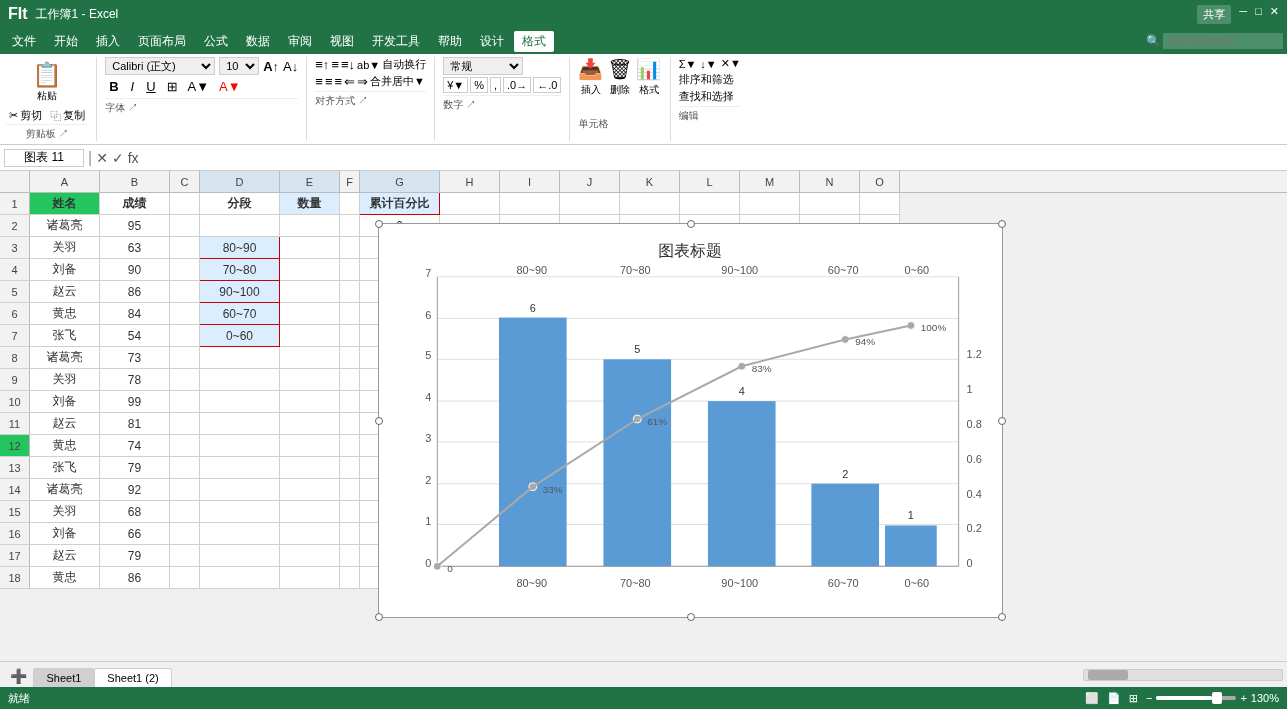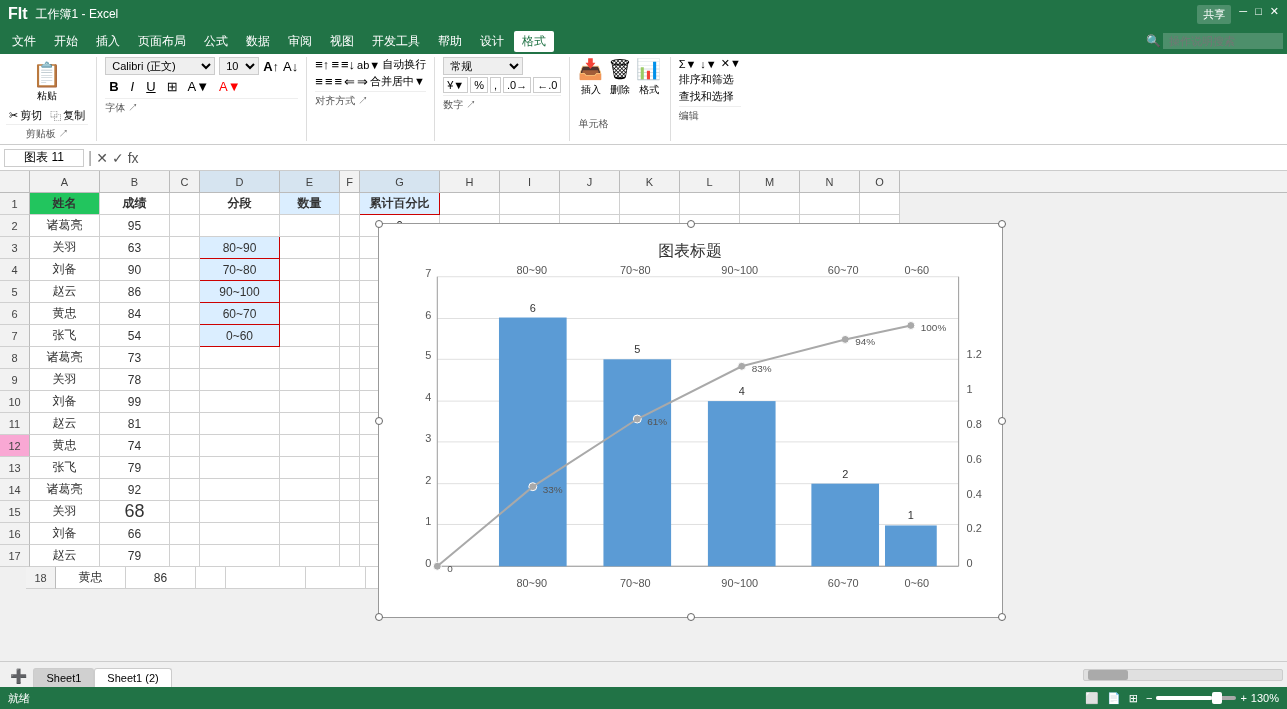--- a/index.html
+++ b/index.html
@@ -525,21 +525,21 @@
             <div style="width: 60px; min-width: 60px; height: 22px; border-right: 1px solid rgb(208, 208, 208); border-bottom: 1px solid rgb(208, 208, 208); padding: 0px 3px; font-size: 12px; overflow: hidden; white-space: nowrap; display: flex; align-items: center; justify-content: center; background: white; color: rgb(51, 51, 51); font-weight: normal; cursor: cell;"></div>
             <div style="width: 60px; min-width: 60px; height: 22px; border-right: 1px solid rgb(208, 208, 208); border-bottom: 1px solid rgb(208, 208, 208); padding: 0px 3px; font-size: 12px; overflow: hidden; white-space: nowrap; display: flex; align-items: center; justify-content: center; background: white; color: rgb(51, 51, 51); font-weight: normal; cursor: cell;"></div>
             <div style="width: 60px; min-width: 60px; height: 22px; border-right: 1px solid rgb(208, 208, 208); border-bottom: 1px solid rgb(208, 208, 208); padding: 0px 3px; font-size: 12px; overflow: hidden; white-space: nowrap; display: flex; align-items: center; justify-content: center; background: white; color: rgb(51, 51, 51); font-weight: normal; cursor: cell;"></div>
             <div style="width: 60px; min-width: 60px; height: 22px; border-right: 1px solid rgb(208, 208, 208); border-bottom: 1px solid rgb(208, 208, 208); padding: 0px 3px; font-size: 12px; overflow: hidden; white-space: nowrap; display: flex; align-items: center; justify-content: center; background: white; color: rgb(51, 51, 51); font-weight: normal; cursor: cell;"></div>
             <div style="width: 60px; min-width: 60px; height: 22px; border-right: 1px solid rgb(208, 208, 208); border-bottom: 1px solid rgb(208, 208, 208); padding: 0px 3px; font-size: 12px; overflow: hidden; white-space: nowrap; display: flex; align-items: center; justify-content: center; background: white; color: rgb(51, 51, 51); font-weight: normal; cursor: cell;"></div>
             <div style="width: 60px; min-width: 60px; height: 22px; border-right: 1px solid rgb(208, 208, 208); border-bottom: 1px solid rgb(208, 208, 208); padding: 0px 3px; font-size: 12px; overflow: hidden; white-space: nowrap; display: flex; align-items: center; justify-content: center; background: white; color: rgb(51, 51, 51); font-weight: normal; cursor: cell;"></div>
             <div style="width: 60px; min-width: 60px; height: 22px; border-right: 1px solid rgb(208, 208, 208); border-bottom: 1px solid rgb(208, 208, 208); padding: 0px 3px; font-size: 12px; overflow: hidden; white-space: nowrap; display: flex; align-items: center; justify-content: center; background: white; color: rgb(51, 51, 51); font-weight: normal; cursor: cell;"></div>
             <div style="width: 40px; min-width: 40px; height: 22px; border-right: 1px solid rgb(208, 208, 208); border-bottom: 1px solid rgb(208, 208, 208); padding: 0px 3px; font-size: 12px; overflow: hidden; white-space: nowrap; display: flex; align-items: center; justify-content: center; background: white; color: rgb(51, 51, 51); font-weight: normal; cursor: cell;"></div>
           </div>
           <div style="display: flex;">
-            <div style="width: 30px; min-width: 30px; height: 22px; border-right: 1px solid rgb(187, 187, 187); border-bottom: 1px solid rgb(208, 208, 208); background: #f9a8d4; display: flex; align-items: center; justify-content: center; font-size: 11px; color: rgb(68, 68, 68);">12</div>
+            <div style="width: 30px; min-width: 30px; height: 22px; border-right: 1px solid rgb(187, 187, 187); border-bottom: 1px solid rgb(208, 208, 208); background: #22c55e; display: flex; align-items: center; justify-content: center; font-size: 11px; color: rgb(68, 68, 68);">12</div>
             <div style="width: 70px; min-width: 70px; height: 22px; border-right: 1px solid rgb(208, 208, 208); border-bottom: 1px solid rgb(208, 208, 208); padding: 0px 3px; font-size: 12px; overflow: hidden; white-space: nowrap; display: flex; align-items: center; justify-content: center; background: white; color: rgb(51, 51, 51); font-weight: normal; cursor: cell;">黄忠</div>
             <div style="width: 70px; min-width: 70px; height: 22px; border-right: 1px solid rgb(208, 208, 208); border-bottom: 1px solid rgb(208, 208, 208); padding: 0px 3px; font-size: 12px; overflow: hidden; white-space: nowrap; display: flex; align-items: center; justify-content: center; background: white; color: rgb(51, 51, 51); font-weight: normal; cursor: cell;">74</div>
             <div style="width: 30px; min-width: 30px; height: 22px; border-right: 1px solid rgb(208, 208, 208); border-bottom: 1px solid rgb(208, 208, 208); padding: 0px 3px; font-size: 12px; overflow: hidden; white-space: nowrap; display: flex; align-items: center; justify-content: center; background: white; color: rgb(51, 51, 51); font-weight: normal; cursor: cell;"></div>
             <div style="width: 80px; min-width: 80px; height: 22px; border-right: 1px solid rgb(208, 208, 208); border-bottom: 1px solid rgb(208, 208, 208); padding: 0px 3px; font-size: 12px; overflow: hidden; white-space: nowrap; display: flex; align-items: center; justify-content: center; background: white; color: rgb(51, 51, 51); font-weight: normal; cursor: cell;"></div>
             <div style="width: 60px; min-width: 60px; height: 22px; border-right: 1px solid rgb(208, 208, 208); border-bottom: 1px solid rgb(208, 208, 208); padding: 0px 3px; font-size: 12px; overflow: hidden; white-space: nowrap; display: flex; align-items: center; justify-content: center; background: white; color: rgb(51, 51, 51); font-weight: normal; cursor: cell;"></div>
             <div style="width: 20px; min-width: 20px; height: 22px; border-right: 1px solid rgb(208, 208, 208); border-bottom: 1px solid rgb(208, 208, 208); padding: 0px 3px; font-size: 12px; overflow: hidden; white-space: nowrap; display: flex; align-items: center; justify-content: center; background: white; color: rgb(51, 51, 51); font-weight: normal; cursor: cell;"></div>
             <div style="width: 80px; min-width: 80px; height: 22px; border-right: 1px solid rgb(208, 208, 208); border-bottom: 1px solid rgb(208, 208, 208); padding: 0px 3px; font-size: 12px; overflow: hidden; white-space: nowrap; display: flex; align-items: center; justify-content: center; background: white; color: rgb(51, 51, 51); font-weight: normal; cursor: cell;"></div>
             <div style="width: 60px; min-width: 60px; height: 22px; border-right: 1px solid rgb(208, 208, 208); border-bottom: 1px solid rgb(208, 208, 208); padding: 0px 3px; font-size: 12px; overflow: hidden; white-space: nowrap; display: flex; align-items: center; justify-content: center; background: white; color: rgb(51, 51, 51); font-weight: normal; cursor: cell;"></div>
             <div style="width: 60px; min-width: 60px; height: 22px; border-right: 1px solid rgb(208, 208, 208); border-bottom: 1px solid rgb(208, 208, 208); padding: 0px 3px; font-size: 12px; overflow: hidden; white-space: nowrap; display: flex; align-items: center; justify-content: center; background: white; color: rgb(51, 51, 51); font-weight: normal; cursor: cell;"></div>
             <div style="width: 60px; min-width: 60px; height: 22px; border-right: 1px solid rgb(208, 208, 208); border-bottom: 1px solid rgb(208, 208, 208); padding: 0px 3px; font-size: 12px; overflow: hidden; white-space: nowrap; display: flex; align-items: center; justify-content: center; background: white; color: rgb(51, 51, 51); font-weight: normal; cursor: cell;"></div>
@@ -581,21 +581,21 @@
             <div style="width: 60px; min-width: 60px; height: 22px; border-right: 1px solid rgb(208, 208, 208); border-bottom: 1px solid rgb(208, 208, 208); padding: 0px 3px; font-size: 12px; overflow: hidden; white-space: nowrap; display: flex; align-items: center; justify-content: center; background: white; color: rgb(51, 51, 51); font-weight: normal; cursor: cell;"></div>
             <div style="width: 60px; min-width: 60px; height: 22px; border-right: 1px solid rgb(208, 208, 208); border-bottom: 1px solid rgb(208, 208, 208); padding: 0px 3px; font-size: 12px; overflow: hidden; white-space: nowrap; display: flex; align-items: center; justify-content: center; background: white; color: rgb(51, 51, 51); font-weight: normal; cursor: cell;"></div>
             <div style="width: 60px; min-width: 60px; height: 22px; border-right: 1px solid rgb(208, 208, 208); border-bottom: 1px solid rgb(208, 208, 208); padding: 0px 3px; font-size: 12px; overflow: hidden; white-space: nowrap; display: flex; align-items: center; justify-content: center; background: white; color: rgb(51, 51, 51); font-weight: normal; cursor: cell;"></div>
             <div style="width: 60px; min-width: 60px; height: 22px; border-right: 1px solid rgb(208, 208, 208); border-bottom: 1px solid rgb(208, 208, 208); padding: 0px 3px; font-size: 12px; overflow: hidden; white-space: nowrap; display: flex; align-items: center; justify-content: center; background: white; color: rgb(51, 51, 51); font-weight: normal; cursor: cell;"></div>
             <div style="width: 60px; min-width: 60px; height: 22px; border-right: 1px solid rgb(208, 208, 208); border-bottom: 1px solid rgb(208, 208, 208); padding: 0px 3px; font-size: 12px; overflow: hidden; white-space: nowrap; display: flex; align-items: center; justify-content: center; background: white; color: rgb(51, 51, 51); font-weight: normal; cursor: cell;"></div>
             <div style="width: 40px; min-width: 40px; height: 22px; border-right: 1px solid rgb(208, 208, 208); border-bottom: 1px solid rgb(208, 208, 208); padding: 0px 3px; font-size: 12px; overflow: hidden; white-space: nowrap; display: flex; align-items: center; justify-content: center; background: white; color: rgb(51, 51, 51); font-weight: normal; cursor: cell;"></div>
           </div>
           <div style="display: flex;">
             <div style="width: 30px; min-width: 30px; height: 22px; border-right: 1px solid rgb(187, 187, 187); border-bottom: 1px solid rgb(208, 208, 208); background: rgb(242, 242, 242); display: flex; align-items: center; justify-content: center; font-size: 11px; color: rgb(68, 68, 68);">15</div>
             <div style="width: 70px; min-width: 70px; height: 22px; border-right: 1px solid rgb(208, 208, 208); border-bottom: 1px solid rgb(208, 208, 208); padding: 0px 3px; font-size: 12px; overflow: hidden; white-space: nowrap; display: flex; align-items: center; justify-content: center; background: white; color: rgb(51, 51, 51); font-weight: normal; cursor: cell;">关羽</div>
-            <div style="width: 70px; min-width: 70px; height: 22px; border-right: 1px solid rgb(208, 208, 208); border-bottom: 1px solid rgb(208, 208, 208); padding: 0px 3px; font-size: 18px; overflow: hidden; white-space: nowrap; display: flex; align-items: center; justify-content: center; background: white; color: rgb(51, 51, 51); font-weight: normal; cursor: cell;">68</div>
+            <div style="width: 70px; min-width: 70px; height: 22px; border-right: 1px solid rgb(208, 208, 208); border-bottom: 1px solid rgb(208, 208, 208); padding: 0px 3px; font-size: 12px; overflow: hidden; white-space: nowrap; display: flex; align-items: center; justify-content: center; background: white; color: rgb(51, 51, 51); font-weight: normal; cursor: cell;">68</div>
             <div style="width: 30px; min-width: 30px; height: 22px; border-right: 1px solid rgb(208, 208, 208); border-bottom: 1px solid rgb(208, 208, 208); padding: 0px 3px; font-size: 12px; overflow: hidden; white-space: nowrap; display: flex; align-items: center; justify-content: center; background: white; color: rgb(51, 51, 51); font-weight: normal; cursor: cell;"></div>
             <div style="width: 80px; min-width: 80px; height: 22px; border-right: 1px solid rgb(208, 208, 208); border-bottom: 1px solid rgb(208, 208, 208); padding: 0px 3px; font-size: 12px; overflow: hidden; white-space: nowrap; display: flex; align-items: center; justify-content: center; background: white; color: rgb(51, 51, 51); font-weight: normal; cursor: cell;"></div>
             <div style="width: 60px; min-width: 60px; height: 22px; border-right: 1px solid rgb(208, 208, 208); border-bottom: 1px solid rgb(208, 208, 208); padding: 0px 3px; font-size: 12px; overflow: hidden; white-space: nowrap; display: flex; align-items: center; justify-content: center; background: white; color: rgb(51, 51, 51); font-weight: normal; cursor: cell;"></div>
             <div style="width: 20px; min-width: 20px; height: 22px; border-right: 1px solid rgb(208, 208, 208); border-bottom: 1px solid rgb(208, 208, 208); padding: 0px 3px; font-size: 12px; overflow: hidden; white-space: nowrap; display: flex; align-items: center; justify-content: center; background: white; color: rgb(51, 51, 51); font-weight: normal; cursor: cell;"></div>
             <div style="width: 80px; min-width: 80px; height: 22px; border-right: 1px solid rgb(208, 208, 208); border-bottom: 1px solid rgb(208, 208, 208); padding: 0px 3px; font-size: 12px; overflow: hidden; white-space: nowrap; display: flex; align-items: center; justify-content: center; background: white; color: rgb(51, 51, 51); font-weight: normal; cursor: cell;"></div>
             <div style="width: 60px; min-width: 60px; height: 22px; border-right: 1px solid rgb(208, 208, 208); border-bottom: 1px solid rgb(208, 208, 208); padding: 0px 3px; font-size: 12px; overflow: hidden; white-space: nowrap; display: flex; align-items: center; justify-content: center; background: white; color: rgb(51, 51, 51); font-weight: normal; cursor: cell;"></div>
             <div style="width: 60px; min-width: 60px; height: 22px; border-right: 1px solid rgb(208, 208, 208); border-bottom: 1px solid rgb(208, 208, 208); padding: 0px 3px; font-size: 12px; overflow: hidden; white-space: nowrap; display: flex; align-items: center; justify-content: center; background: white; color: rgb(51, 51, 51); font-weight: normal; cursor: cell;"></div>
             <div style="width: 60px; min-width: 60px; height: 22px; border-right: 1px solid rgb(208, 208, 208); border-bottom: 1px solid rgb(208, 208, 208); padding: 0px 3px; font-size: 12px; overflow: hidden; white-space: nowrap; display: flex; align-items: center; justify-content: center; background: white; color: rgb(51, 51, 51); font-weight: normal; cursor: cell;"></div>
             <div style="width: 60px; min-width: 60px; height: 22px; border-right: 1px solid rgb(208, 208, 208); border-bottom: 1px solid rgb(208, 208, 208); padding: 0px 3px; font-size: 12px; overflow: hidden; white-space: nowrap; display: flex; align-items: center; justify-content: center; background: white; color: rgb(51, 51, 51); font-weight: normal; cursor: cell;"></div>
             <div style="width: 60px; min-width: 60px; height: 22px; border-right: 1px solid rgb(208, 208, 208); border-bottom: 1px solid rgb(208, 208, 208); padding: 0px 3px; font-size: 12px; overflow: hidden; white-space: nowrap; display: flex; align-items: center; justify-content: center; background: white; color: rgb(51, 51, 51); font-weight: normal; cursor: cell;"></div>
@@ -632,21 +632,21 @@
             <div style="width: 80px; min-width: 80px; height: 22px; border-right: 1px solid rgb(208, 208, 208); border-bottom: 1px solid rgb(208, 208, 208); padding: 0px 3px; font-size: 12px; overflow: hidden; white-space: nowrap; display: flex; align-items: center; justify-content: center; background: white; color: rgb(51, 51, 51); font-weight: normal; cursor: cell;"></div>
             <div style="width: 60px; min-width: 60px; height: 22px; border-right: 1px solid rgb(208, 208, 208); border-bottom: 1px solid rgb(208, 208, 208); padding: 0px 3px; font-size: 12px; overflow: hidden; white-space: nowrap; display: flex; align-items: center; justify-content: center; background: white; color: rgb(51, 51, 51); font-weight: normal; cursor: cell;"></div>
             <div style="width: 60px; min-width: 60px; height: 22px; border-right: 1px solid rgb(208, 208, 208); border-bottom: 1px solid rgb(208, 208, 208); padding: 0px 3px; font-size: 12px; overflow: hidden; white-space: nowrap; display: flex; align-items: center; justify-content: center; background: white; color: rgb(51, 51, 51); font-weight: normal; cursor: cell;"></div>
             <div style="width: 60px; min-width: 60px; height: 22px; border-right: 1px solid rgb(208, 208, 208); border-bottom: 1px solid rgb(208, 208, 208); padding: 0px 3px; font-size: 12px; overflow: hidden; white-space: nowrap; display: flex; align-items: center; justify-content: center; background: white; color: rgb(51, 51, 51); font-weight: normal; cursor: cell;"></div>
             <div style="width: 60px; min-width: 60px; height: 22px; border-right: 1px solid rgb(208, 208, 208); border-bottom: 1px solid rgb(208, 208, 208); padding: 0px 3px; font-size: 12px; overflow: hidden; white-space: nowrap; display: flex; align-items: center; justify-content: center; background: white; color: rgb(51, 51, 51); font-weight: normal; cursor: cell;"></div>
             <div style="width: 60px; min-width: 60px; height: 22px; border-right: 1px solid rgb(208, 208, 208); border-bottom: 1px solid rgb(208, 208, 208); padding: 0px 3px; font-size: 12px; overflow: hidden; white-space: nowrap; display: flex; align-items: center; justify-content: center; background: white; color: rgb(51, 51, 51); font-weight: normal; cursor: cell;"></div>
             <div style="width: 60px; min-width: 60px; height: 22px; border-right: 1px solid rgb(208, 208, 208); border-bottom: 1px solid rgb(208, 208, 208); padding: 0px 3px; font-size: 12px; overflow: hidden; white-space: nowrap; display: flex; align-items: center; justify-content: center; background: white; color: rgb(51, 51, 51); font-weight: normal; cursor: cell;"></div>
             <div style="width: 60px; min-width: 60px; height: 22px; border-right: 1px solid rgb(208, 208, 208); border-bottom: 1px solid rgb(208, 208, 208); padding: 0px 3px; font-size: 12px; overflow: hidden; white-space: nowrap; display: flex; align-items: center; justify-content: center; background: white; color: rgb(51, 51, 51); font-weight: normal; cursor: cell;"></div>
             <div style="width: 40px; min-width: 40px; height: 22px; border-right: 1px solid rgb(208, 208, 208); border-bottom: 1px solid rgb(208, 208, 208); padding: 0px 3px; font-size: 12px; overflow: hidden; white-space: nowrap; display: flex; align-items: center; justify-content: center; background: white; color: rgb(51, 51, 51); font-weight: normal; cursor: cell;"></div>
           </div>
-          <div style="display: flex; padding-left: 26px;">
+          <div style="display: flex;">
             <div style="width: 30px; min-width: 30px; height: 22px; border-right: 1px solid rgb(187, 187, 187); border-bottom: 1px solid rgb(208, 208, 208); background: rgb(242, 242, 242); display: flex; align-items: center; justify-content: center; font-size: 11px; color: rgb(68, 68, 68);">18</div>
             <div style="width: 70px; min-width: 70px; height: 22px; border-right: 1px solid rgb(208, 208, 208); border-bottom: 1px solid rgb(208, 208, 208); padding: 0px 3px; font-size: 12px; overflow: hidden; white-space: nowrap; display: flex; align-items: center; justify-content: center; background: white; color: rgb(51, 51, 51); font-weight: normal; cursor: cell;">黄忠</div>
             <div style="width: 70px; min-width: 70px; height: 22px; border-right: 1px solid rgb(208, 208, 208); border-bottom: 1px solid rgb(208, 208, 208); padding: 0px 3px; font-size: 12px; overflow: hidden; white-space: nowrap; display: flex; align-items: center; justify-content: center; background: white; color: rgb(51, 51, 51); font-weight: normal; cursor: cell;">86</div>
             <div style="width: 30px; min-width: 30px; height: 22px; border-right: 1px solid rgb(208, 208, 208); border-bottom: 1px solid rgb(208, 208, 208); padding: 0px 3px; font-size: 12px; overflow: hidden; white-space: nowrap; display: flex; align-items: center; justify-content: center; background: white; color: rgb(51, 51, 51); font-weight: normal; cursor: cell;"></div>
             <div style="width: 80px; min-width: 80px; height: 22px; border-right: 1px solid rgb(208, 208, 208); border-bottom: 1px solid rgb(208, 208, 208); padding: 0px 3px; font-size: 12px; overflow: hidden; white-space: nowrap; display: flex; align-items: center; justify-content: center; background: white; color: rgb(51, 51, 51); font-weight: normal; cursor: cell;"></div>
             <div style="width: 60px; min-width: 60px; height: 22px; border-right: 1px solid rgb(208, 208, 208); border-bottom: 1px solid rgb(208, 208, 208); padding: 0px 3px; font-size: 12px; overflow: hidden; white-space: nowrap; display: flex; align-items: center; justify-content: center; background: white; color: rgb(51, 51, 51); font-weight: normal; cursor: cell;"></div>
             <div style="width: 20px; min-width: 20px; height: 22px; border-right: 1px solid rgb(208, 208, 208); border-bottom: 1px solid rgb(208, 208, 208); padding: 0px 3px; font-size: 12px; overflow: hidden; white-space: nowrap; display: flex; align-items: center; justify-content: center; background: white; color: rgb(51, 51, 51); font-weight: normal; cursor: cell;"></div>
             <div style="width: 80px; min-width: 80px; height: 22px; border-right: 1px solid rgb(208, 208, 208); border-bottom: 1px solid rgb(208, 208, 208); padding: 0px 3px; font-size: 12px; overflow: hidden; white-space: nowrap; display: flex; align-items: center; justify-content: center; background: white; color: rgb(51, 51, 51); font-weight: normal; cursor: cell;"></div>
             <div style="width: 60px; min-width: 60px; height: 22px; border-right: 1px solid rgb(208, 208, 208); border-bottom: 1px solid rgb(208, 208, 208); padding: 0px 3px; font-size: 12px; overflow: hidden; white-space: nowrap; display: flex; align-items: center; justify-content: center; background: white; color: rgb(51, 51, 51); font-weight: normal; cursor: cell;"></div>
             <div style="width: 60px; min-width: 60px; height: 22px; border-right: 1px solid rgb(208, 208, 208); border-bottom: 1px solid rgb(208, 208, 208); padding: 0px 3px; font-size: 12px; overflow: hidden; white-space: nowrap; display: flex; align-items: center; justify-content: center; background: white; color: rgb(51, 51, 51); font-weight: normal; cursor: cell;"></div>

